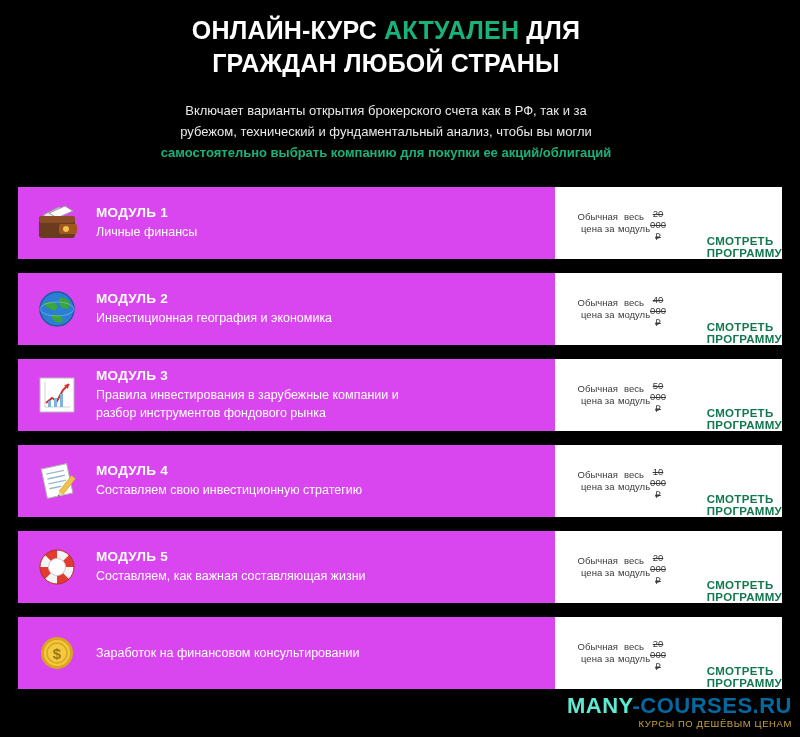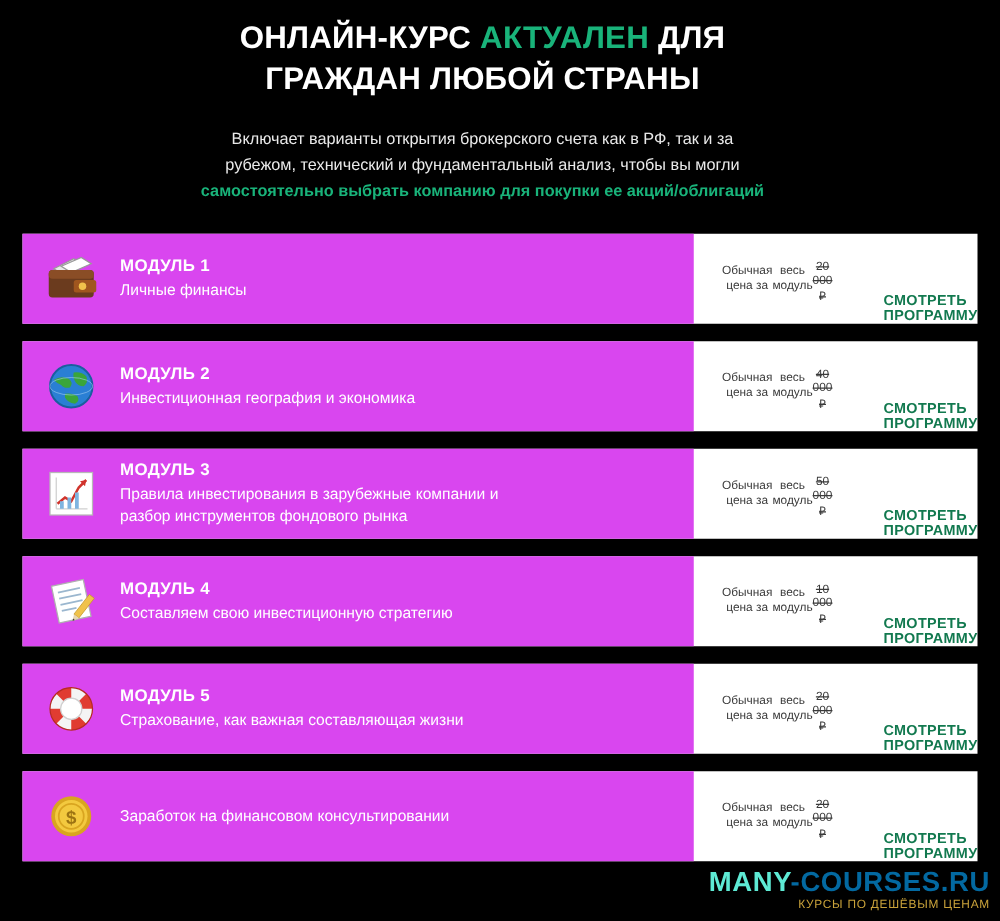--- a/index.html
+++ b/index.html
@@ -294,21 +294,21 @@
           <path d="M22 5 a17 17 0 0 1 12 5 l-6 6 a9 9 0 0 0 -6 -2.5 z" fill="#f4f4f4"></path>
           <path d="M39 22 a17 17 0 0 1 -5 12 l-6 -6 a9 9 0 0 0 2.5 -6 z" fill="#f4f4f4"></path>
           <path d="M22 39 a17 17 0 0 1 -12 -5 l6 -6 a9 9 0 0 0 6 2.5 z" fill="#f4f4f4"></path>
           <path d="M5 22 a17 17 0 0 1 5 -12 l6 6 a9 9 0 0 0 -2.5 6 z" fill="#f4f4f4"></path>
           <circle cx="22" cy="22" r="8.5" fill="#ffffff" stroke="#d0d0d0" stroke-width="1"></circle>
           <circle cx="22" cy="22" r="17" fill="none" stroke="#b62b22" stroke-width="1"></circle>
         </svg>
       </div>
       <div class="mod-text">
         <div class="mod-number">МОДУЛЬ 5</div>
-        <div class="mod-title">Страхование, как важная составляющая жизни</div>
+        <div class="mod-title">Составляем, как важная составляющая жизни</div>
       </div>
     </div>
     <div class="module-price">
       <div class="price-label">Обычная цена за</div>
       <div class="price-label">весь модуль</div>
       <div class="price-old">20 000 ₽</div>
     </div>
     <div class="module-cta">
       <a class="cta-link">СМОТРЕТЬ ПРОГРАММУ</a>
     </div>

